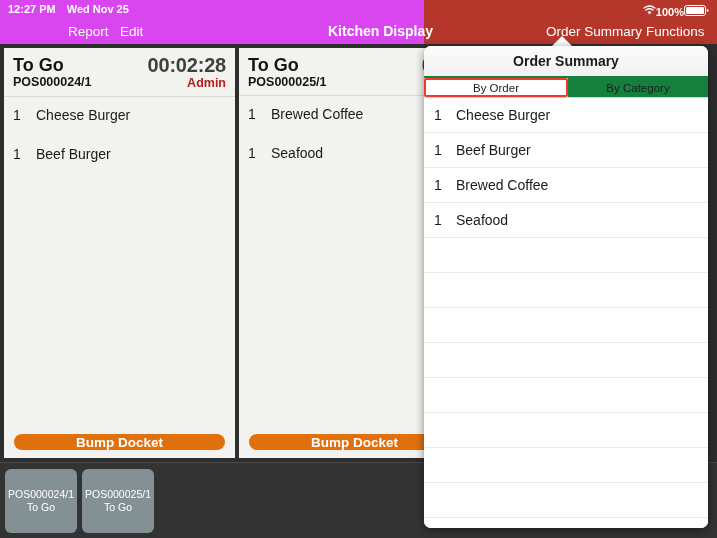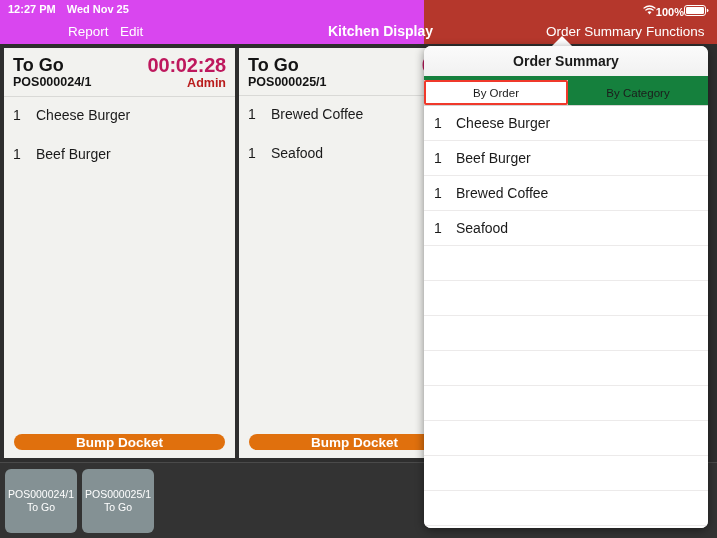--- a/index.html
+++ b/index.html
@@ -66,21 +66,21 @@
   .docket-2 { left: 239px; }
   .docket-head {
     padding: 7px 9px 5px 9px;
     display: flex; justify-content: space-between; align-items: flex-start;
     border-bottom: 1px solid #d9d9d6;
   }
   .dh-left, .dh-right { display: flex; flex-direction: column; }
   .dh-right { align-items: flex-end; }
   .d-type { font-size: 18px; font-weight: bold; color: #141414; line-height: 20px; }
   .d-ref  { font-size: 12.5px; font-weight: bold; color: #141414; line-height: 15px; }
-  .d-timer { font-size: 20px; font-weight: bold; color: #be185d; line-height: 21px;
+  .d-timer { font-size: 20px; font-weight: bold; color: #404040; line-height: 21px;
              font-family: "Liberation Sans", sans-serif; letter-spacing: -0.2px; }
   .d-user { font-size: 12.5px; font-weight: bold; color: #b91c1c; line-height: 15px; }
 
   .docket-items { flex: 1; padding-top: 7px; }
   .d-item {
     display: flex; align-items: flex-start;
     padding: 3px 9px 3px 9px; height: 39px;
   }
   .d-qty { width: 23px; font-size: 14px; color: #1a1a1a; }
   .d-name { font-size: 14px; color: #1a1a1a; }
@@ -125,22 +125,22 @@
     border-left: 11px solid transparent;
     border-right: 11px solid transparent;
     border-bottom: 11px solid #ffffff;
   }
   .pop-title {
     height: 30px; display: flex; align-items: center; justify-content: center;
     background: linear-gradient(#fbfbfb, #f1f1f1);
     font-size: 14px; font-weight: bold; color: #1a1a1a;
   }
   .seg {
-    display: flex; height: 30px; background: #eceaea;
-    border-top: 4px solid #15803d; border-bottom: 1px solid #d6d4d4;
+    display: flex; height: 22px; background: #eceaea;
+    border-top: 2px solid #15803d; border-bottom: 1px solid #d6d4d4;
   }
   .seg-item {
     flex: 1; display: flex; align-items: center; justify-content: center;
     font-size: 11.5px; color: #1c1c1c; cursor: pointer;
     background: #15803d;
   }
   .seg-item.selected {
     background: #ffffff;
     border: 2px solid #f0392b;
     border-radius: 2px;

